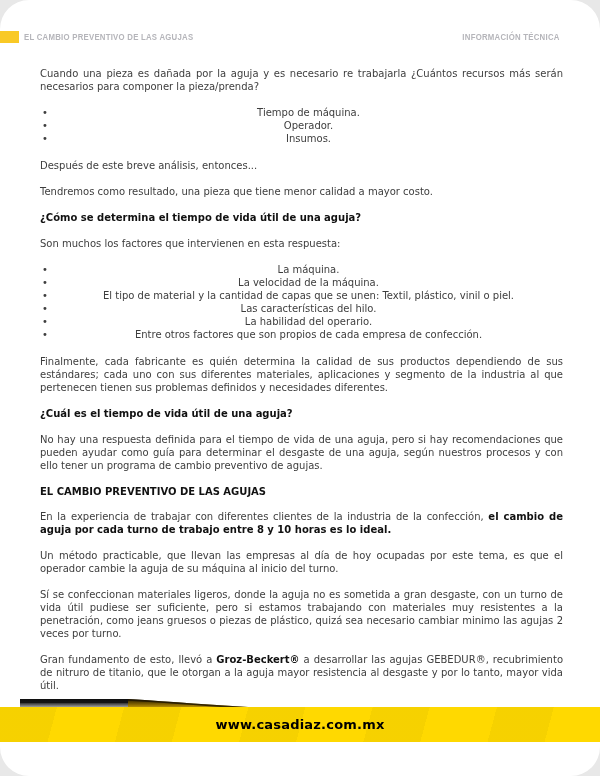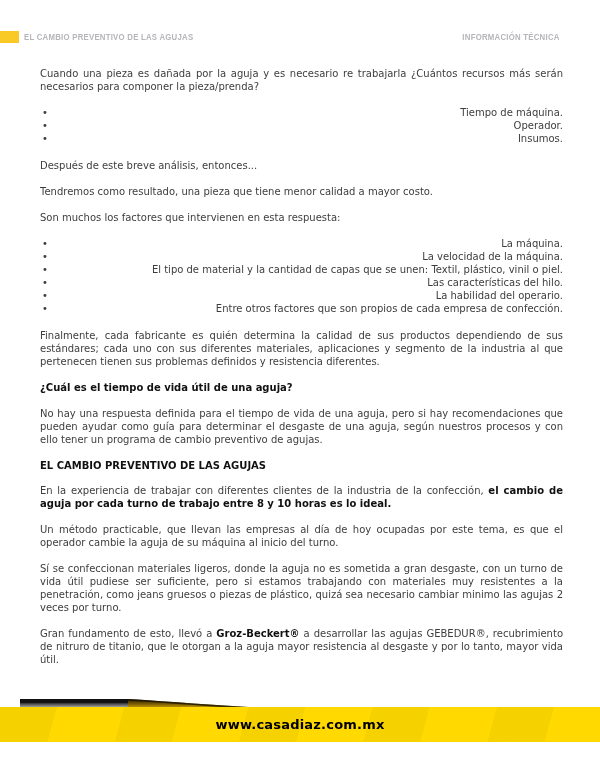--- a/index.html
+++ b/index.html
@@ -4,20 +4,21 @@
 <style>
   html,body{margin:0;padding:0;background:#e8e8e8;}
   .page{
     position:relative;
     width:600px;height:776px;
     background:#ffffff;
     overflow:hidden;
     font-family:"DejaVu Sans",sans-serif;
     color:#3d3d3d;
     margin:0 auto;
+    border-radius:29px;
   }
   
   .hdr-accent{
     position:absolute;left:0;top:31px;width:19px;height:12px;
     background:#F9C926;
   }
   .hdr-title{
     position:absolute;top:31px;
     font-family:"Liberation Sans",sans-serif;
     font-size:9.5px;font-weight:bold;letter-spacing:.3px;
@@ -29,21 +30,21 @@
   .content{
     position:absolute;left:40px;top:67px;width:523px;
     font-size:10px;line-height:13px;text-align:justify;
   }
   .content p{margin:0 0 13px 0;}
   .content p.sp15{}
   .content p.sp14{}
   .bold-q{font-weight:bold;color:#111;}
   .content ul{margin:0 0 14px 0;padding:0;list-style:none;}
   .content ul.l2{}
-  .content li{position:relative;padding-left:14px;text-align:right;}
+  .content li{position:relative;padding-left:14px;text-align:center;}
   .content li::before{content:"•";position:absolute;left:2px;top:0;color:#3d3d3d;}
   .inline-b{font-weight:bold;color:#111;}
   
   .needle-wrap{position:absolute;left:16px;top:694px;width:400px;height:38px;}
   
   .footer-black{position:absolute;left:0;top:732px;width:100%;height:9px;background:#1a1a1a;}
   .footer-yellow{
     position:absolute;left:0;top:707px;width:100%;height:35px;
     background:#FFD900;
     background-image:repeating-linear-gradient(105deg,rgba(0,0,0,0.035) 0 55px,rgba(0,0,0,0) 55px 120px);
@@ -68,32 +69,33 @@
     <p class="sp15">Cuando una pieza es dañada por la aguja y es necesario re trabajarla ¿Cuántos recursos más serán necesarios para componer la pieza/prenda?</p>
 
     <ul>
       <li>Tiempo de máquina.</li>
       <li>Operador.</li>
       <li>Insumos.</li>
     </ul>
 
     <p>Después de este breve análisis, entonces...</p>
     <p>Tendremos como resultado, una pieza que tiene menor calidad a mayor costo.</p>
+    <p class="bold-q">¿Cómo se determina el tiempo de vida útil de una aguja?</p>
     <p>Son muchos los factores que intervienen en esta respuesta:</p>
 
     <ul class="l2">
       <li>La máquina.</li>
       <li>La velocidad de la máquina.</li>
       <li>El tipo de material y la cantidad de capas que se unen: Textil, plástico, vinil o piel.</li>
       <li>Las características del hilo.</li>
       <li>La habilidad del operario.</li>
       <li>Entre otros factores que son propios de cada empresa de confección.</li>
     </ul>
 
-    <p>Finalmente, cada fabricante es quién determina la calidad de sus productos dependiendo de sus estándares; cada uno con sus diferentes materiales, aplicaciones y segmento de la industria al que pertenecen tienen sus problemas definidos y resistencia diferentes.</p>
+    <p>Finalmente, cada fabricante es quién determina la calidad de sus productos dependiendo de sus estándares; cada uno con sus diferentes materiales, aplicaciones y segmento de la industria al que pertenecen tienen sus problemas definidos y necesidades diferentes.</p>
     <p class="bold-q">¿Cuál es el tiempo de vida útil de una aguja?</p>
     <p class="sp14">No hay una respuesta definida para el tiempo de vida de una aguja, pero si hay recomendaciones que pueden ayudar como guía para determinar el desgaste de una aguja, según nuestros procesos y con ello tener un programa de cambio preventivo de agujas.</p>
     <p class="bold-q" style="margin-bottom:12px">EL CAMBIO PREVENTIVO DE LAS AGUJAS</p>
 
     <p><span>En la experiencia de trabajar con diferentes clientes de la industria de la confección, </span><span class="inline-b">el cambio de aguja por cada turno de trabajo entre 8 y 10 horas es lo ideal.</span></p>
 
     <p>Un método practicable, que llevan las empresas al día de hoy ocupadas por este tema, es que el operador cambie la aguja de su máquina al inicio del turno.</p>
     <p>Sí se confeccionan materiales ligeros, donde la aguja no es sometida a gran desgaste, con un turno de vida útil pudiese ser suficiente, pero si estamos trabajando con materiales muy resistentes a la penetración, como jeans gruesos o piezas de plástico, quizá sea necesario cambiar minimo las agujas 2 veces por turno.</p>
 
     <p style="margin-bottom:8px"><span>Gran fundamento de esto, llevó a </span><span class="inline-b">Groz-Beckert®</span><span> a desarrollar las agujas GEBEDUR®, recubrimiento de nitruro de titanio, que le otorgan a la aguja mayor resistencia al desgaste y por lo tanto, mayor vida útil.</span></p>

